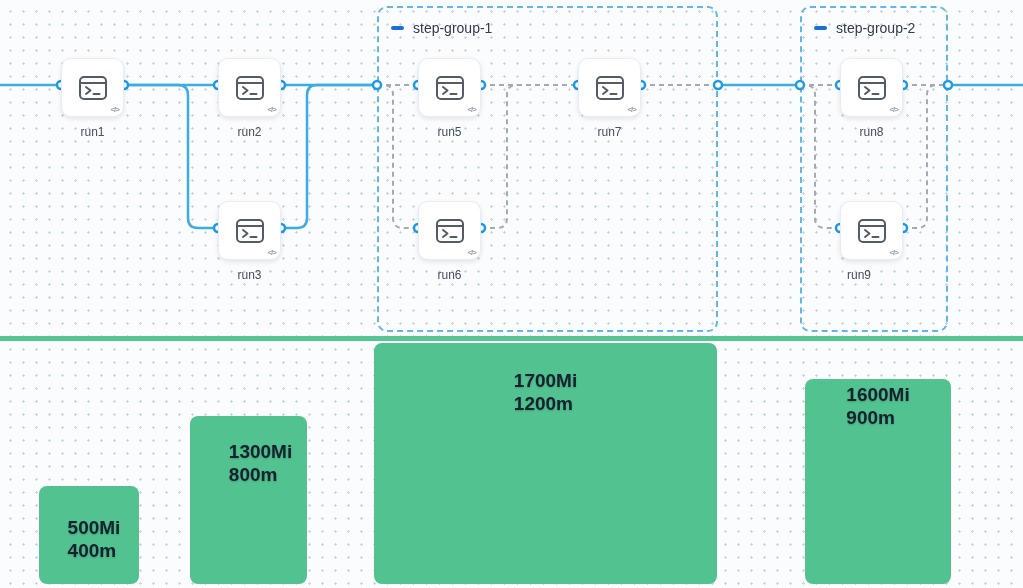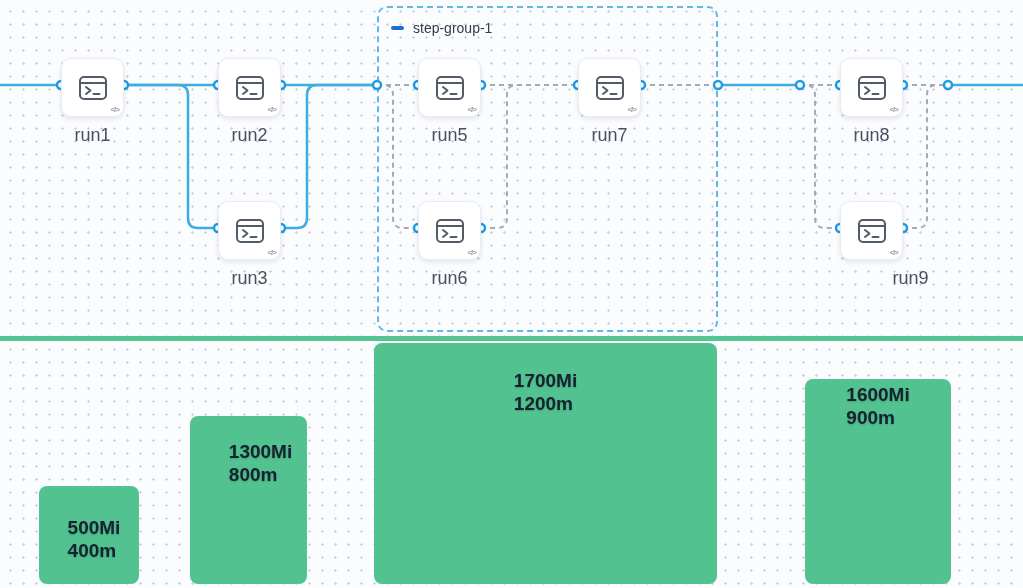--- a/index.html
+++ b/index.html
@@ -35,31 +35,31 @@
     border:1px solid #e9ecf2;border-radius:10px;box-sizing:border-box;
     box-shadow:0 2px 5px rgba(15,23,42,.10);z-index:3;
     display:flex;align-items:center;justify-content:center;
   }
   .code-mini{
     position:absolute;right:4px;bottom:2px;
     font-size:8px;font-weight:700;color:#9aa3ae;letter-spacing:-1px;
   }
   .node-label{
     position:absolute;width:63px;text-align:center;z-index:3;
-    font-size:18px;color:#46505e;
+    font-size:12px;color:#46505e;
   }
   
   .n-run1{left:61px;top:58px;}  .l-run1{left:61px;top:125px;}
   .n-run2{left:218px;top:58px;} .l-run2{left:218px;top:125px;}
   .n-run3{left:218px;top:201px;}.l-run3{left:218px;top:268px;}
   .n-run5{left:418px;top:58px;} .l-run5{left:418px;top:125px;}
   .n-run6{left:418px;top:201px;}.l-run6{left:418px;top:268px;}
   .n-run7{left:578px;top:58px;} .l-run7{left:578px;top:125px;}
   .n-run8{left:840px;top:58px;} .l-run8{left:840px;top:125px;}
-  .n-run9{left:840px;top:201px;}.l-run9{left:879px;top:268px;}
+  .n-run9{left:840px;top:201px;}.l-run9{left:808px;top:268px;text-align:right;}
   
   .divider{position:absolute;left:0;top:336px;width:1023px;height:5px;background:#56c493;z-index:1;}
   .bars{position:absolute;left:0;top:0;width:1023px;height:588px;z-index:2;}
   .bar{
     position:absolute;background:#52c290;border-radius:8px;
     box-sizing:border-box;display:flex;justify-content:center;
   }
   .bar-label{
     font-size:19px;font-weight:700;color:#15222f;line-height:1.22;
     text-align:left;text-shadow:0 1px 2px rgba(0,0,0,.18);
@@ -67,20 +67,26 @@
 </style>
 </head>
 <body>
 
 <div class="canvas">
 
   <div class="group group-1">
     <div class="group-header">
       <div class="collapse-dash"></div>
       <div class="group-label">step-group-1</div>
+    </div>
+  </div>
+  <div class="group group-2">
+    <div class="group-header">
+      <div class="collapse-dash"></div>
+      <div class="group-label">step-group-2</div>
     </div>
   </div>
 
   <svg class="edges" width="1023" height="335">
 
     <path class="edge-solid" d="M0 85 H61"></path>
     <path class="edge-solid" d="M124 85 H218"></path>
     <path class="edge-solid" d="M124 85 H178 Q188 85 188 95 V218 Q188 228 198 228 H218"></path>
     <path class="edge-solid" d="M281 85 H377"></path>
     <path class="edge-solid" d="M281 228 H297 Q307 228 307 218 V95 Q307 85 317 85 H377"></path>

